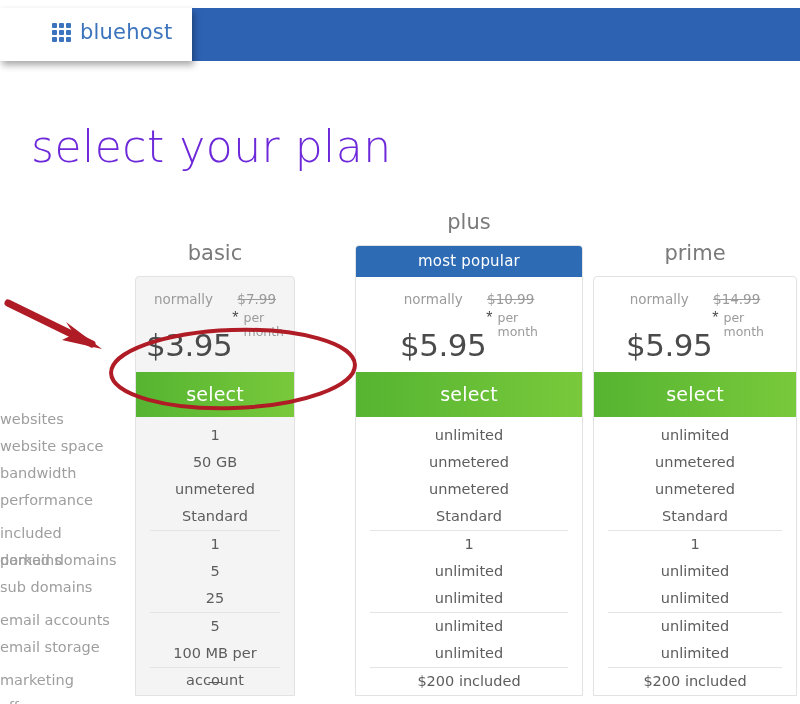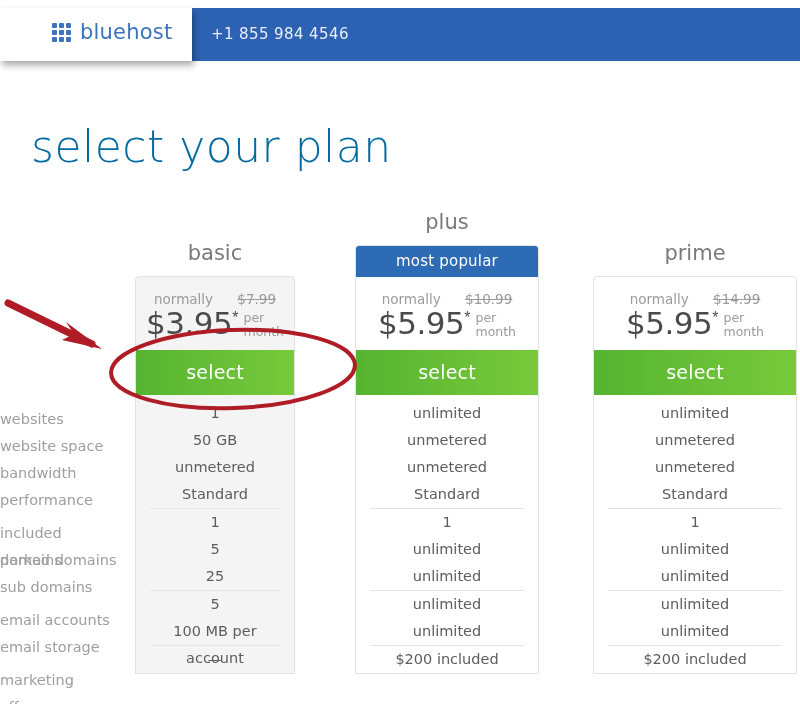--- a/index.html
+++ b/index.html
@@ -45,32 +45,32 @@
   .phone{
     position:absolute;left:211px;top:17px;
     font-size:15px;color:#e7eefa;letter-spacing:.4px;
     font-family:"DejaVu Sans", sans-serif;
     z-index:4;
   }
 
   
   .page-title{
     position:absolute;left:31px;top:96px;
-    font-size:44px;color:#0369a1;font-weight:300;
+    font-size:44px;color:#6d28d9;font-weight:300;
     letter-spacing:.5px;line-height:1;
     font-family:"DejaVu Sans", sans-serif;
   }
 
   
   .plans{
     position:absolute;left:0;top:205px;width:800px;
   }
   .col{position:absolute;top:0;}
   .col-basic{left:135px;width:160px;}
-  .col-plus {left:355px;width:184px;}
+  .col-plus {left:355px;width:228px;}
   .col-prime{left:593px;width:204px;}
 
   .plan-name{
     text-align:center;font-size:21px;color:#7a7a7a;font-weight:400;
     font-family:"DejaVu Sans", sans-serif;
     line-height:1;
   }
   .plan-name.basic{margin-top:38px;}
   .plan-name.plus{margin-top:7px;}
   .plan-name.prime{margin-top:38px;}
@@ -96,20 +96,21 @@
     font-family:"DejaVu Sans", sans-serif;
   }
   .normally s{text-decoration:line-through;margin-left:20px;}
   .price-line{
     display:flex;align-items:flex-start;justify-content:center;
     line-height:1;
   }
   .price-main{
     font-size:31px;color:#4a4a4a;font-weight:400;letter-spacing:-.5px;
     font-family:"DejaVu Sans", sans-serif;
+    margin-top:22px;
   }
   .price-star{font-size:16px;color:#4a4a4a;line-height:1;margin-top:2px;}
   .per-month{
     font-size:12.5px;color:#9b9b9b;text-align:left;
     margin-left:5px;margin-top:3px;line-height:1.12;
     font-family:"DejaVu Sans", sans-serif;
   }
 
   .select-btn{
     display:block;width:100%;border:0;cursor:pointer;
@@ -157,21 +158,20 @@
         <i></i>
         <i></i>
         <i></i>
         <i></i>
         <i></i>
         <i></i>
         <i></i>
     </span>
     <span class="logo-text">bluehost</span>
   </a>
-  <div class="phone">+1 855 984 4546</div>
 </div>
 
 <h1 class="page-title">select your plan</h1>
 
 <div class="labels">
   <div style="height:201px"></div>
   <div class="label-group">
     <div class="label-cell">websites</div>
     <div class="label-cell">website space</div>
     <div class="label-cell">bandwidth</div>

